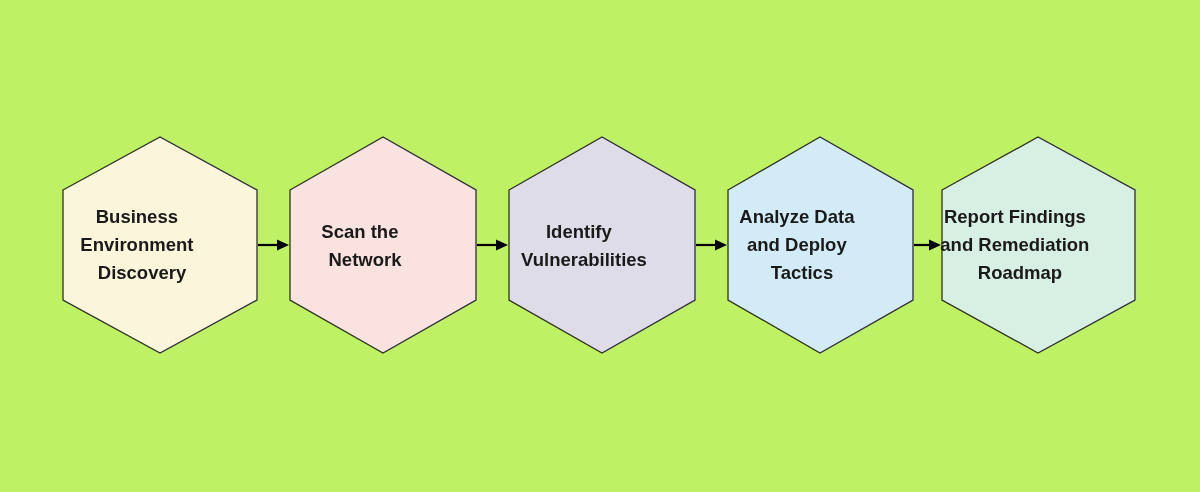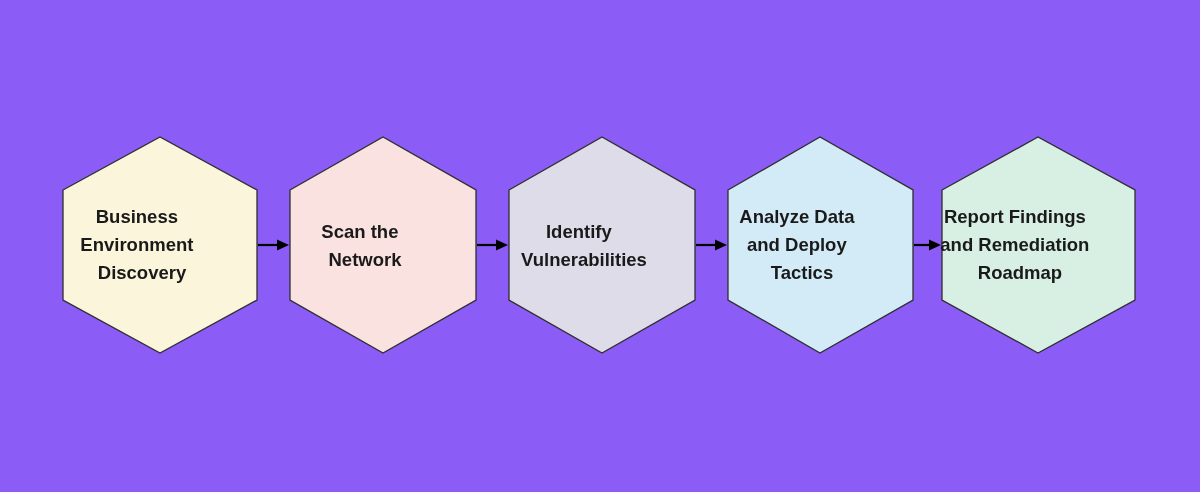--- a/index.html
+++ b/index.html
@@ -48,21 +48,21 @@
     fill: none;
   }
   .arrow-head {
     fill: #000000;
     stroke: none;
   }
 </style>
 </head>
 <body style="background: rgb(242, 242, 244);">
 
-<div id="diagram-canvas" style="background: #8b5cf6;">
+<div id="diagram-canvas" style="background: #bef264;">
   <svg id="flow-svg" viewBox="0 0 1200 492" xmlns="http://www.w3.org/2000/svg">
 
     <g>
       <polygon class="hex-shape" points="63,190 160,137 257,190 257,300 160,353 63,300" fill="#faf5db"></polygon>
       <text class="hex-label">
         <tspan x="160" y="218">Business</tspan>
         <tspan x="160" y="246">Environment</tspan>
         <tspan x="160" y="274">Discovery</tspan>
       </text>
     </g>

